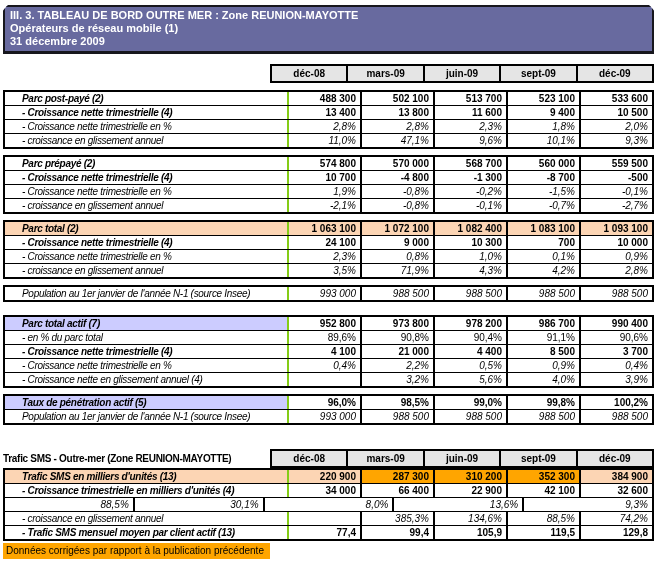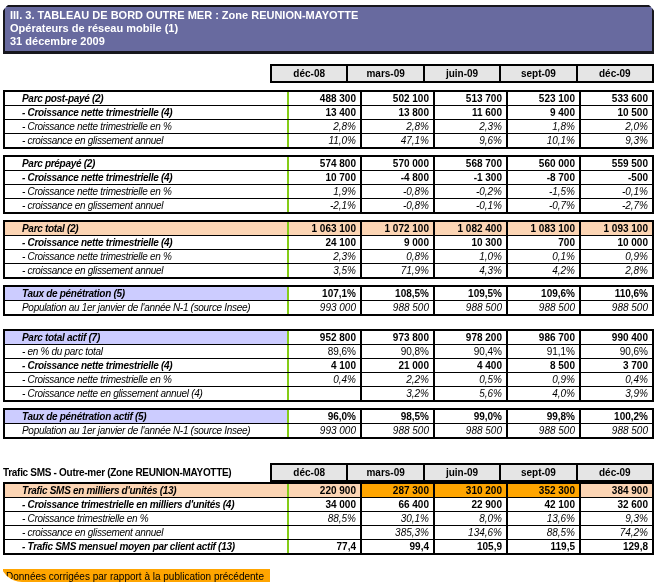--- a/index.html
+++ b/index.html
@@ -57,21 +57,21 @@
   .bg-lavender{background:var(--lavender,#CCCCFF);}
   
   .gap-a{margin-top:7px;}
   .gap-b{margin-top:6px;}
   .gap-c{margin-top:13px;}
   .gap-d{margin-top:24px;justify-content:space-between;}
   .gap-e{}
   
   .footer-note{
     display:inline-block;
-    margin-top:14px;
+    margin-top:2px;
     background:var(--orange,#FFA500);
     padding:2px 6px 2px 3px;
     line-height:12px;
   }
 </style>
 </head>
 <body>
 
 <div class="page">
 
@@ -188,28 +188,20 @@
       <div class="trow st-italic">
         <div class="tlabel">- croissance en glissement annuel</div>
         <div class="tcell">3,5%</div>
         <div class="tcell">71,9%</div>
         <div class="tcell">4,3%</div>
         <div class="tcell">4,2%</div>
         <div class="tcell">2,8%</div>
       </div>
     </div>
   <div class="tsection gap-b">
-      <div class="trow st-bold">
-        <div class="tlabel bg-lavender">Taux de pénétration (5)</div>
-        <div class="tcell">107,1%</div>
-        <div class="tcell">108,5%</div>
-        <div class="tcell">109,5%</div>
-        <div class="tcell">109,6%</div>
-        <div class="tcell">110,6%</div>
-      </div>
       <div class="trow st-italic">
         <div class="tlabel">Population au 1er janvier de l'année N-1 (source Insee)</div>
         <div class="tcell">993 000</div>
         <div class="tcell">988 500</div>
         <div class="tcell">988 500</div>
         <div class="tcell">988 500</div>
         <div class="tcell">988 500</div>
       </div>
     </div>
   <div class="tsection gap-c">
@@ -295,21 +287,20 @@
       </div>
       <div class="trow st-bold">
         <div class="tlabel">- Croissance trimestrielle en milliers d'unités (4)</div>
         <div class="tcell">34 000</div>
         <div class="tcell">66 400</div>
         <div class="tcell">22 900</div>
         <div class="tcell">42 100</div>
         <div class="tcell">32 600</div>
       </div>
       <div class="trow st-italic">
-        <div class="tlabel">- Croissance trimestrielle en %</div>
         <div class="tcell">88,5%</div>
         <div class="tcell">30,1%</div>
         <div class="tcell">8,0%</div>
         <div class="tcell">13,6%</div>
         <div class="tcell">9,3%</div>
       </div>
       <div class="trow st-italic">
         <div class="tlabel">- croissance en glissement annuel</div>
         <div class="tcell"></div>
         <div class="tcell">385,3%</div>

